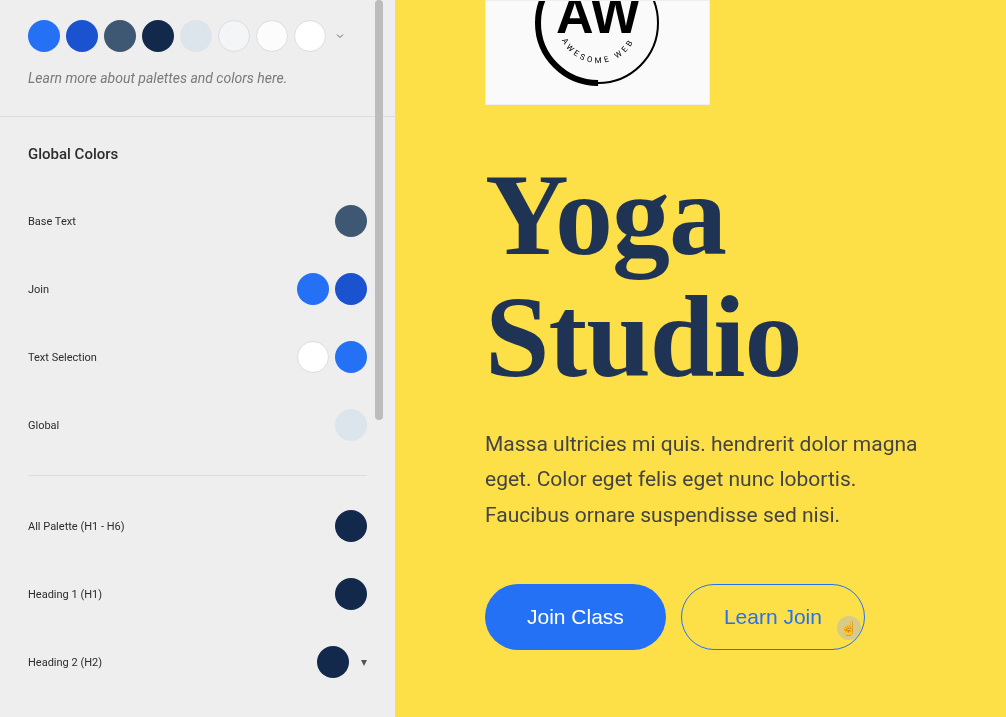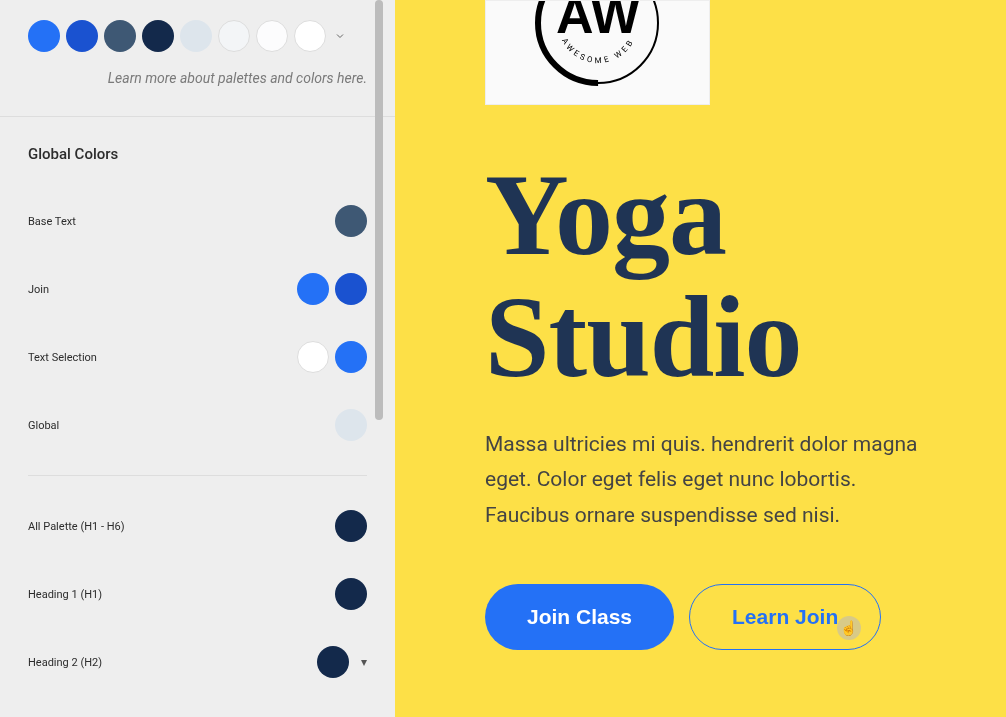--- a/index.html
+++ b/index.html
@@ -43,21 +43,20 @@
     }
     .chevron-icon {
       margin-left: 2px;
       color: #666;
       cursor: pointer;
     }
     .palette-hint {
       font-size: 14px;
       font-style: italic;
       color: #7a7a7a;
-      text-align: right;
     }
     .divider {
       height: 1px;
       background: #ddd;
       margin: 0;
     }
     .section-colors {
       padding: 28px 28px 20px 28px;
     }
     .color-row {
@@ -138,21 +137,21 @@
     }
     .btn-row {
       display: flex;
       gap: 15px;
       margin-left: 50px;
     }
     .btn {
       padding: 20px 42px;
       border-radius: 35px;
       font-size: 21px;
-      font-weight: 700;
+      font-weight: 400;
       cursor: pointer;
       border: none;
     }
     .btn-primary {
       background: #2471F6;
       color: #fff;
     }
     .btn-outline {
       background: transparent;
       color: #2471F6;

